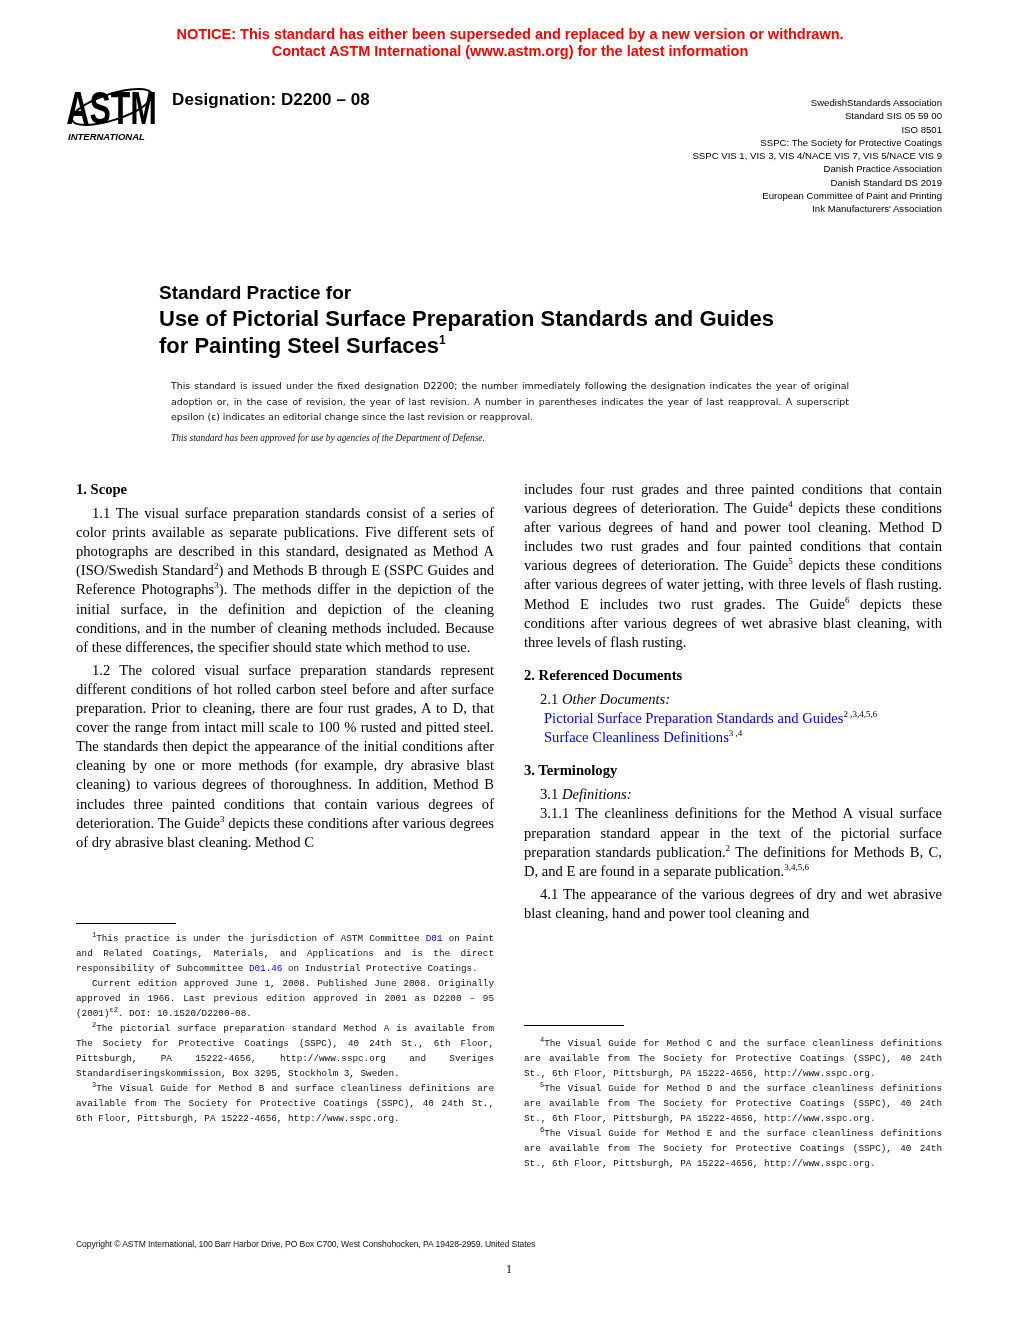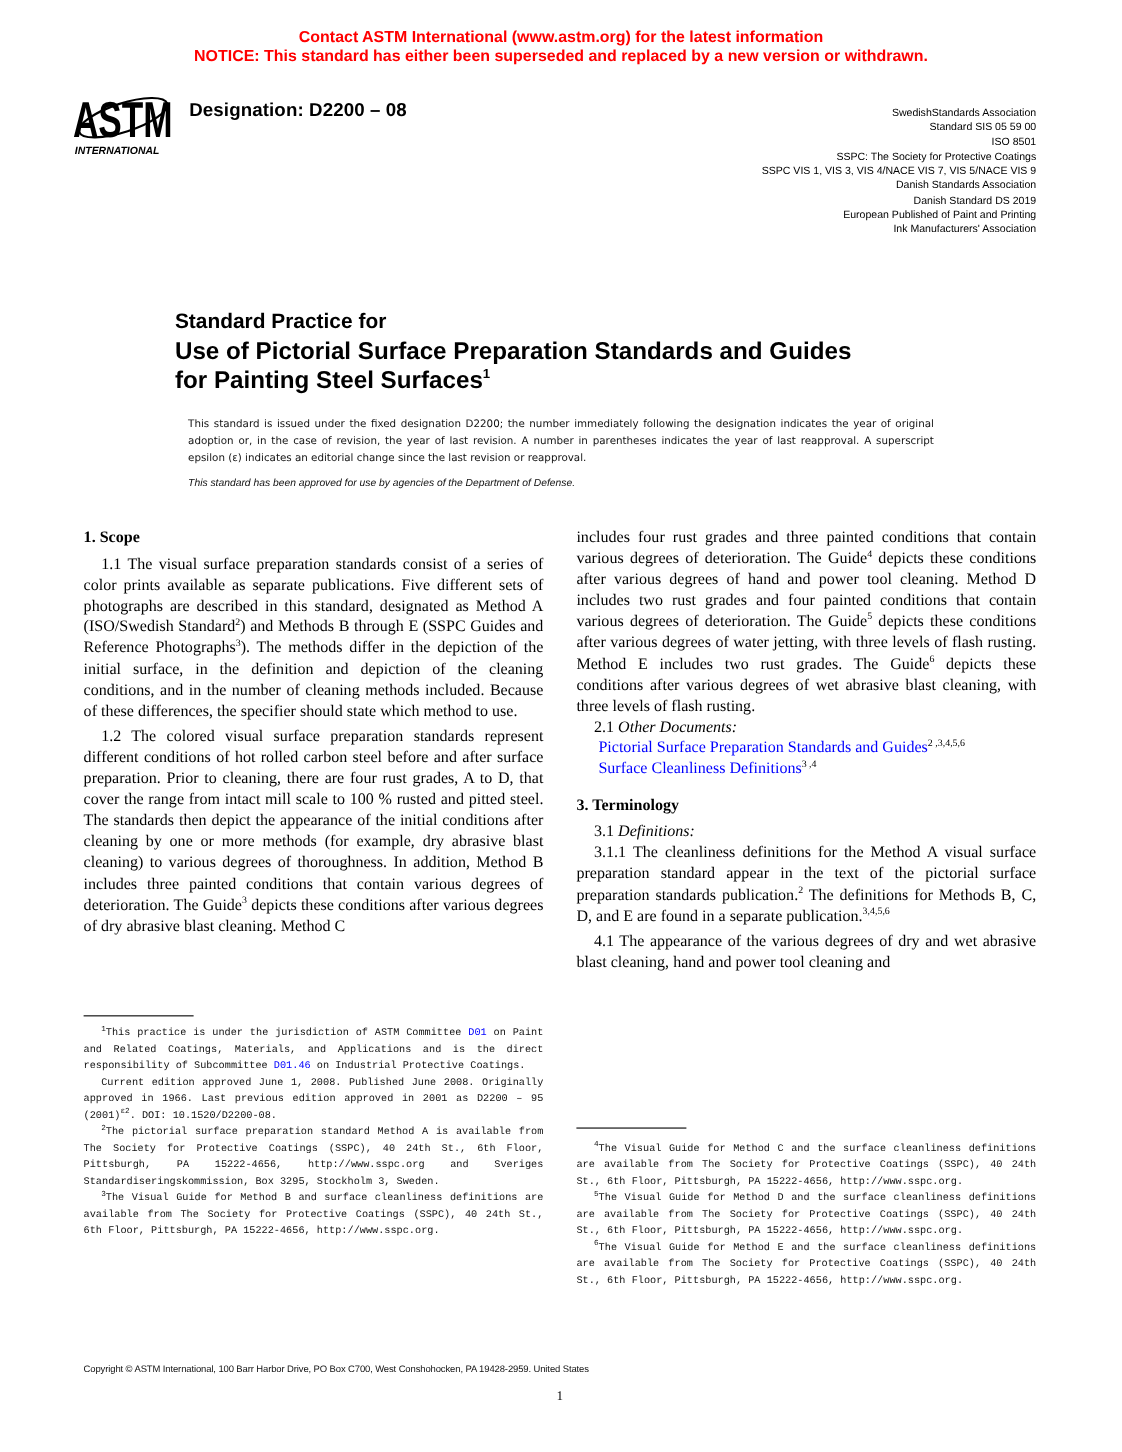--- a/index.html
+++ b/index.html
@@ -7,21 +7,21 @@
   .abs { position: absolute; }
   .notice { left: 0; width: 1020px; top: 26px; text-align: center; color: #ff0000; font-family: "Liberation Sans", sans-serif; font-weight: bold; font-size: 14.5px; line-height: 17px; }
   .logo { left: 66px; top: 77px; width: 96px; height: 66px; }
   .designation { left: 172px; top: 90px; font-family: "Liberation Sans", sans-serif; font-size: 17px; font-weight: bold; letter-spacing: 0.1px; }
   .adjuncts { right: 78px; top: 96px; text-align: right; font-family: "Liberation Sans", sans-serif; font-size: 9.6px; line-height: 13.3px; }
   .title-block { left: 159px; top: 281px; font-family: "Liberation Sans", sans-serif; font-weight: bold; }
   .title-pre { font-size: 19px; line-height: 24px; }
   .title-main { font-size: 22px; line-height: 27px; }
   .title-main sup { font-size: 12px; vertical-align: 9px; line-height: 0; }
   .issuance { left: 171px; top: 378px; width: 678px; font-family: "DejaVu Sans", sans-serif; font-size: 9.4px; line-height: 15.5px; text-align: justify; color: #111; }
-  .dod { left: 171px; top: 433px; font-family: Liberation Sans, sans-serif; font-style: italic; font-size: 9.4px; color: #111; }
+  .dod { left: 171px; top: 433px; font-family: Liberation Serif, serif; font-style: italic; font-size: 9.4px; color: #111; }
   .col { top: 480px; width: 418px; font-size: 14.6px; line-height: 19.1px; }
   .col.left { left: 76px; }
   .col.right { left: 524px; }
   .col p { margin: 0; text-align: justify; text-indent: 16px; }
   .col p + p { margin-top: 4px; }
   .sec-h { font-weight: bold; font-size: 14.6px; margin: 0 0 5px 0; text-indent: 0; }
   .sec-h + p { margin-top: 0; }
   sup.fn { font-size: 9px; vertical-align: 6px; line-height: 0; }
   .link { color: #0000ff; cursor: pointer; }
   .ref-list { margin: 0 0 0 20px; }
@@ -31,43 +31,43 @@
   .fn-block { font-family: Liberation Mono, monospace; font-size: 9.3px; line-height: 15px; color: #111; width: 418px; }
   .fn-block p { margin: 0; text-align: justify; text-indent: 16px; }
   .fn-block sup { font-size: 7px; vertical-align: 4px; line-height: 0; }
   .copyright { left: 76px; top: 1239px; font-family: "Liberation Sans", sans-serif; font-size: 8.6px; color: #111; letter-spacing: -0.1px; }
   .page-num { left: 506px; top: 1262px; font-size: 12px; }
 </style>
 </head>
 <body>
 
 <div class="abs notice">
+  <div>NOTICE: This standard has either been superseded and replaced by a new version or withdrawn.</div>
   <div>Contact ASTM International (www.astm.org) for the latest information</div>
-  <div>NOTICE: This standard has either been superseded and replaced by a new version or withdrawn.</div>
 </div>
 
 <div class="abs logo">
   <svg width="96" height="66" viewBox="0 0 96 66">
     <ellipse cx="46" cy="30" rx="42" ry="13" fill="none" stroke="#000" stroke-width="2" transform="rotate(-18 46 30)"></ellipse>
     <text x="46" y="50" text-anchor="middle" font-family="Liberation Sans, sans-serif" font-weight="bold" font-size="40" transform="scale(0.8 1.15) translate(11 -9)" fill="#000">ASTM</text>
     <text x="2" y="63" font-family="Liberation Sans, sans-serif" font-weight="bold" font-style="italic" font-size="9.5" fill="#000">INTERNATIONAL</text>
   </svg>
 </div>
 
 <div class="abs designation">Designation: D2200 – 08</div>
 
 <div class="abs adjuncts">
   <div>SwedishStandards Association</div>
   <div>Standard SIS 05 59 00</div>
   <div>ISO 8501</div>
   <div>SSPC: The Society for Protective Coatings</div>
   <div>SSPC VIS 1, VIS 3, VIS 4/NACE VIS 7, VIS 5/NACE VIS 9</div>
-  <div>Danish Standards Association</div>
+  <div>Danish Practice Association</div>
   <div>Danish Standard DS 2019</div>
-  <div>European Published of Paint and Printing</div>
+  <div>European Committee of Paint and Printing</div>
   <div>Ink Manufacturers' Association</div>
 </div>
 
 <div class="abs title-block">
   <div class="title-pre">Standard Practice for</div>
   <div class="title-main">Use of Pictorial Surface Preparation Standards and Guides</div>
   <div class="title-main"><span>for Painting Steel Surfaces</span><sup>1</sup></div>
 </div>
 
 <div class="abs issuance">This standard is issued under the fixed designation D2200; the number immediately following the designation indicates the year of original adoption or, in the case of revision, the year of last revision. A number in parentheses indicates the year of last reapproval. A superscript epsilon (ε) indicates an editorial change since the last revision or reapproval.</div>
@@ -85,20 +85,21 @@
 <div class="abs fn-block" style="left:76px; top:931px;">
   <p><sup>1</sup><span>This practice is under the jurisdiction of ASTM Committee </span><span class="link">D01</span><span> on Paint and Related Coatings, Materials, and Applications and is the direct responsibility of Subcommittee </span><span class="link">D01.46</span><span> on Industrial Protective Coatings.</span></p>
   <p><span>Current edition approved June 1, 2008. Published June 2008. Originally approved in 1966. Last previous edition approved in 2001 as D2200 – 95 (2001)</span><sup>ε2</sup><span>. DOI: 10.1520/D2200-08.</span></p>
   <p><sup>2</sup><span>The pictorial surface preparation standard Method A is available from The Society for Protective Coatings (SSPC), 40 24th St., 6th Floor, Pittsburgh, PA 15222-4656, http://www.sspc.org and Sveriges Standardiseringskommission, Box 3295, Stockholm 3, Sweden.</span></p>
   <p><sup>3</sup><span>The Visual Guide for Method B and surface cleanliness definitions are available from The Society for Protective Coatings (SSPC), 40 24th St., 6th Floor, Pittsburgh, PA 15222-4656, http://www.sspc.org.</span></p>
 </div>
 
 <div class="abs col right">
   <p style="text-indent:0"><span>includes four rust grades and three painted conditions that contain various degrees of deterioration. The Guide</span><sup class="fn">4</sup><span> depicts these conditions after various degrees of hand and power tool cleaning. Method D includes two rust grades and four painted conditions that contain various degrees of deterioration. The Guide</span><sup class="fn">5</sup><span> depicts these conditions after various degrees of water jetting, with three levels of flash rusting. Method E includes two rust grades. The Guide</span><sup class="fn">6</sup><span> depicts these conditions after various degrees of wet abrasive blast cleaning, with three levels of flash rusting.</span></p>
 
+  <div class="sec-h" style="margin-top:14px">2. Referenced Documents</div>
   <div class="ref-sub"><span>2.1</span> <i>Other Documents:</i></div>
   <div class="ref-list">
     <div><span class="link">Pictorial Surface Preparation Standards and Guides</span><sup class="fn">2 ,3,4,5,6</sup></div>
     <div><span class="link">Surface Cleanliness Definitions</span><sup class="fn">3 ,4</sup></div>
   </div>
 
   <div class="sec-h" style="margin-top:14px">3. Terminology</div>
   <div class="ref-sub"><span>3.1</span> <i>Definitions:</i></div>
   <p><span>3.1.1 The cleanliness definitions for the Method A visual surface preparation standard appear in the text of the pictorial surface preparation standards publication.</span><sup class="fn">2</sup><span> The definitions for Methods B, C, D, and E are found in a separate publication.</span><sup class="fn">3,4,5,6</sup></p>
 

